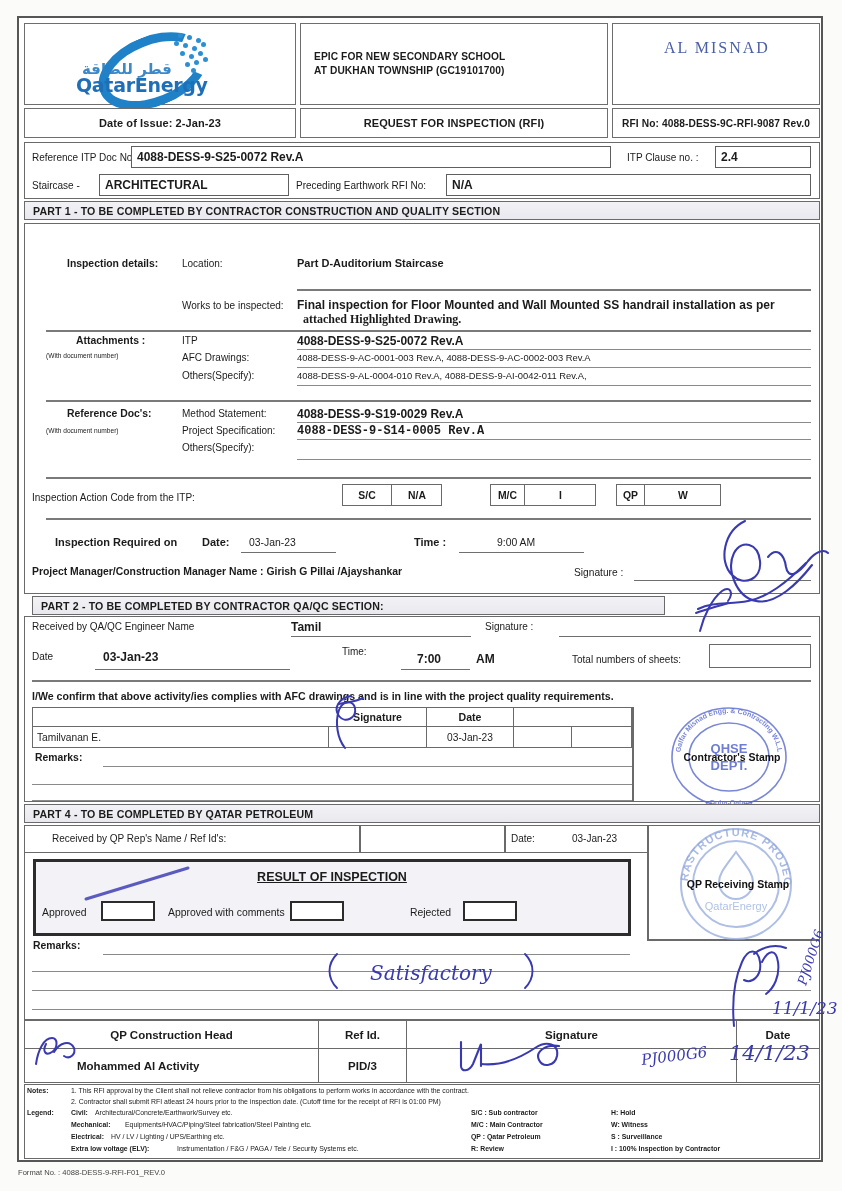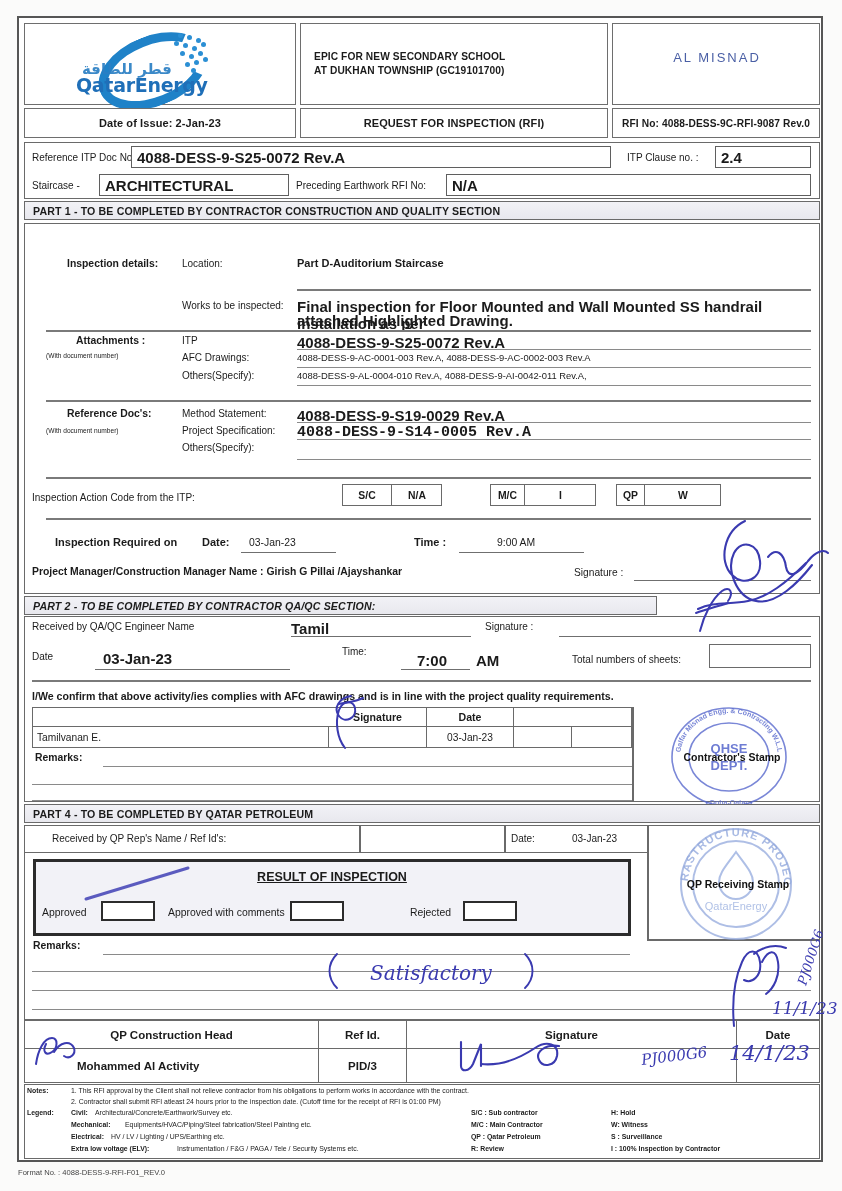--- a/index.html
+++ b/index.html
@@ -57,34 +57,34 @@
   .dotgrid i{position:absolute;width:5px;height:5px;border-radius:50%;background:#2b8fd4;display:block;}
   .qe-en{position:absolute;left:38px;top:40px;font-size:19px;font-weight:bold;color:#1f6fb8;
     font-family:"DejaVu Sans",sans-serif;letter-spacing:-.3px;}
   .qe-ar{position:absolute;left:44px;top:26px;font-size:15px;font-weight:bold;color:#2b7fc4;
     font-family:"DejaVu Sans",sans-serif;letter-spacing:-.5px;opacity:.92;}
 
   
   .gf-wrap{position:absolute;left:636px;top:26px;width:180px;height:66px;text-align:center;}
   .gf-main{font-family:"DejaVu Sans",sans-serif;font-size:31px;font-weight:bold;color:#e4174a;
     letter-spacing:-1.5px;line-height:32px;}
-  .gf-sub{font-family:Liberation Sans, sans-serif;font-size:13px;color:#4a5fa5;letter-spacing:2px;
-    line-height:18px;margin-top:11px;}
+  .gf-sub{font-family:Liberation Serif, serif;font-size:16px;color:#4a5fa5;letter-spacing:2px;
+    line-height:18px;margin-top:1px;}
 
   
   .part-band{
     border:1.6px solid #6a6a6a;
     background:linear-gradient(180deg,#f2f2f6 0%,#e8e8ee 100%);
     display:flex;align-items:center;padding-left:8px;
     font-size:10.6px;font-weight:bold;letter-spacing:.15px;
   }
 
   .lbl{font-size:10px;}
   .lbl-b{font-size:10.4px;font-weight:bold;}
-  .val-b{font-size:15px;font-weight:bold;}
+  .val-b{font-size:12px;font-weight:bold;}
   .tiny{font-size:6.6px;}
 
   
   .inbox{border:1.7px solid #5f5f5f;background:#fff;display:flex;align-items:center;padding-left:5px;box-sizing:border-box;}
 
   
   .ink{position:absolute;pointer-events:none;}
   .ink svg{overflow:visible;}
   .stamp{position:absolute;pointer-events:none;}
 
@@ -180,21 +180,21 @@
 
     <div class="abs bx" style="left:5px;top:205px;width:796px;height:371px;border-width:1.7px;"></div>
 
     <span class="abs lbl-b" style="left:48px;top:240px;">Inspection details:</span>
     <span class="abs lbl" style="left:163px;top:240px;">Location:</span>
     <span class="abs val-b" style="left:278px;top:239px;font-size:11px;">Part D-Auditorium Staircase</span>
     <div class="abs hr" style="left:278px;top:271px;width:514px;"></div>
 
     <span class="abs lbl" style="left:163px;top:282px;">Works to be inspected:</span>
     <span class="abs val-b" style="left:278px;top:280px;">Final inspection for Floor Mounted and Wall Mounted SS handrail installation as per</span>
-    <span class="abs val-b" style="left:278px;top:294px;">attached Highlighted Drawing.</span>
+    <span class="abs val-b" style="left:284px;top:294px;font-family:Liberation Serif, serif;">attached Highlighted Drawing.</span>
     <div class="abs hr" style="left:27px;top:312px;width:765px;"></div>
 
     <span class="abs lbl-b" style="left:57px;top:317px;">Attachments :</span>
     <span class="abs tiny" style="left:27px;top:334px;">(With document number)</span>
 
     <span class="abs lbl" style="left:163px;top:317px;">ITP</span>
     <span class="abs val-b" style="left:278px;top:316px;">4088-DESS-9-S25-0072 Rev.A</span>
     <div class="abs hr2" style="left:278px;top:331px;width:514px;"></div>
 
     <span class="abs lbl" style="left:163px;top:334px;">AFC Drawings:</span>
@@ -260,21 +260,21 @@
     <div class="abs ul" style="left:222px;top:534px;width:95px;height:1px;"></div>
 
     <span class="abs lbl-b" style="left:395px;top:518px;font-size:11px;">Time :</span>
     <span class="abs lbl" style="left:478px;top:519px;font-size:10.4px;">9:00 AM</span>
     <div class="abs ul" style="left:440px;top:534px;width:125px;height:1px;"></div>
 
     <span class="abs lbl-b" style="left:13px;top:548px;font-size:10.4px;">Project Manager/Construction Manager Name : Girish G Pillai /Ajayshankar</span>
     <span class="abs lbl" style="left:555px;top:549px;font-size:10.2px;">Signature :</span>
     <div class="abs ul" style="left:615px;top:562px;width:177px;height:1px;"></div>
 
-    <div class="abs part-band" style="left:5px;top:578px;width:633px;height:19px;font-style:italic;">
+    <div class="abs part-band" style="left:13px;top:578px;width:633px;height:19px;">
       <span>PART 2 - TO BE COMPLETED BY CONTRACTOR QA/QC SECTION:</span>
     </div>
 
     <div class="abs bx" style="left:5px;top:598px;width:796px;height:186px;border-width:1.7px;"></div>
 
     <span class="abs lbl" style="left:13px;top:603px;">Received by QA/QC Engineer  Name</span>
     <span class="abs val-b" style="left:272px;top:602px;">Tamil</span>
     <div class="abs ul" style="left:272px;top:618px;width:180px;height:1px;"></div>
     <span class="abs lbl" style="left:466px;top:603px;">Signature :</span>
     <div class="abs ul" style="left:540px;top:618px;width:252px;height:1px;"></div>

